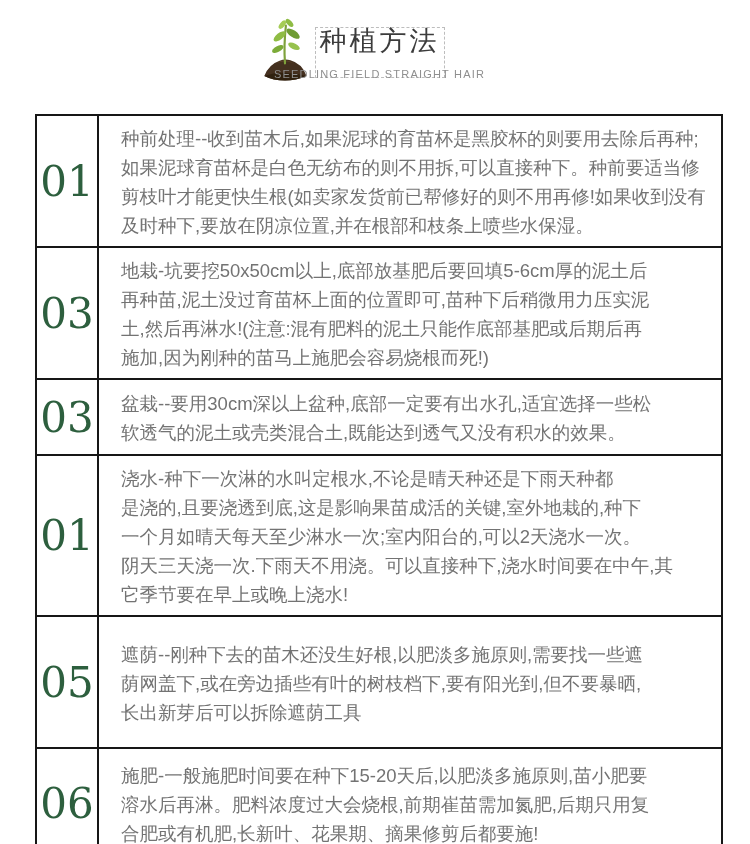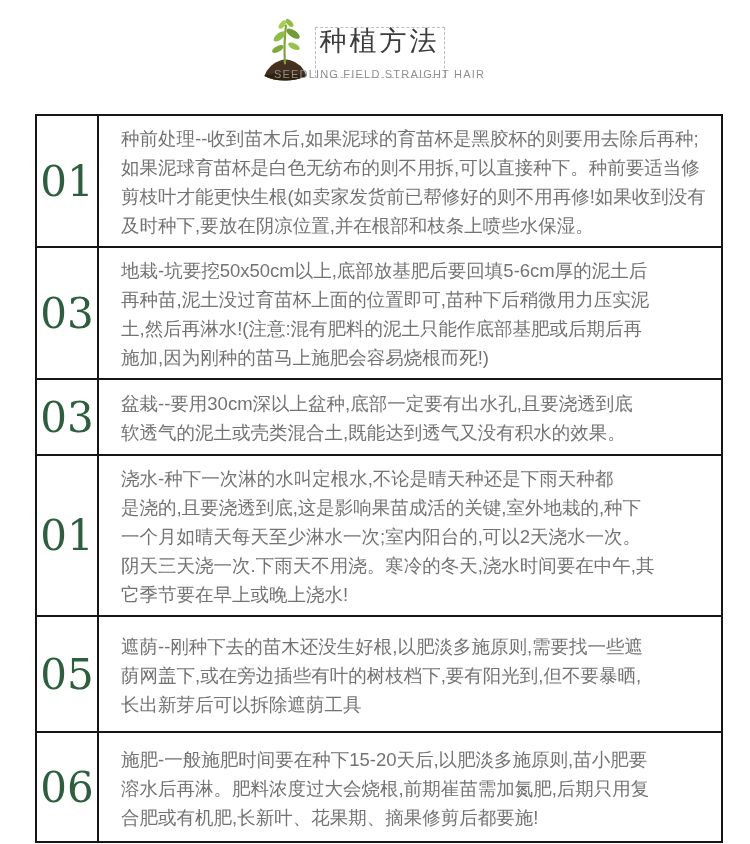--- a/index.html
+++ b/index.html
@@ -47,21 +47,21 @@
     width:62px;text-align:center;
     font-family:"DejaVu Serif","Liberation Serif",serif;
     font-size:42px;color:var(--number_green,#2d5f3e);margin-top:8px;
   }
   td.txt{
     padding:8px 4px 6px 22px;
     font-size:18.5px;line-height:29px;color:#737373;
     white-space:pre-line;
   }
   tr.r1{height:125px;} tr.r2{height:127px;} tr.r3{height:76px;}
-  tr.r4{height:156px;} tr.r5{height:116px;border-radius:29px;} tr.r6{height:110px;}
+  tr.r4{height:156px;} tr.r5{height:132px;border-radius:29px;} tr.r6{height:110px;}
 </style>
 </head>
 <body>
 
 <div class="page">
 
   <div class="header">
     <div class="seedling">
       <svg viewBox="0 0 60 72" width="54" height="66" aria-hidden="true">
 
@@ -96,29 +96,29 @@
     </tr>
     <tr class="r2">
       <td class="num">03</td>
       <td class="txt">地栽-坑要挖50x50cm以上,底部放基肥后要回填5-6cm厚的泥土后
 再种苗,泥土没过育苗杯上面的位置即可,苗种下后稍微用力压实泥
 土,然后再淋水!(注意:混有肥料的泥土只能作底部基肥或后期后再
 施加,因为刚种的苗马上施肥会容易烧根而死!)</td>
     </tr>
     <tr class="r3">
       <td class="num">03</td>
-      <td class="txt">盆栽--要用30cm深以上盆种,底部一定要有出水孔,且要浇透到底
+      <td class="txt">盆栽--要用30cm深以上盆种,底部一定要有出水孔,适宜选择一些松
 软透气的泥土或壳类混合土,既能达到透气又没有积水的效果。</td>
     </tr>
     <tr class="r4">
       <td class="num">01</td>
       <td class="txt">浇水-种下一次淋的水叫定根水,不论是晴天种还是下雨天种都
 是浇的,且要浇透到底,这是影响果苗成活的关键,室外地栽的,种下
 一个月如晴天每天至少淋水一次;室内阳台的,可以2天浇水一次。
-阴天三天浇一次.下雨天不用浇。寒冷的冬天,浇水时间要在中午,其
+阴天三天浇一次.下雨天不用浇。可以直接种下,浇水时间要在中午,其
 它季节要在早上或晚上浇水!</td>
     </tr>
     <tr class="r5">
       <td class="num">05</td>
       <td class="txt">遮荫--刚种下去的苗木还没生好根,以肥淡多施原则,需要找一些遮
 荫网盖下,或在旁边插些有叶的树枝档下,要有阳光到,但不要暴晒,
 长出新芽后可以拆除遮荫工具</td>
     </tr>
     <tr class="r6">
       <td class="num">06</td>

